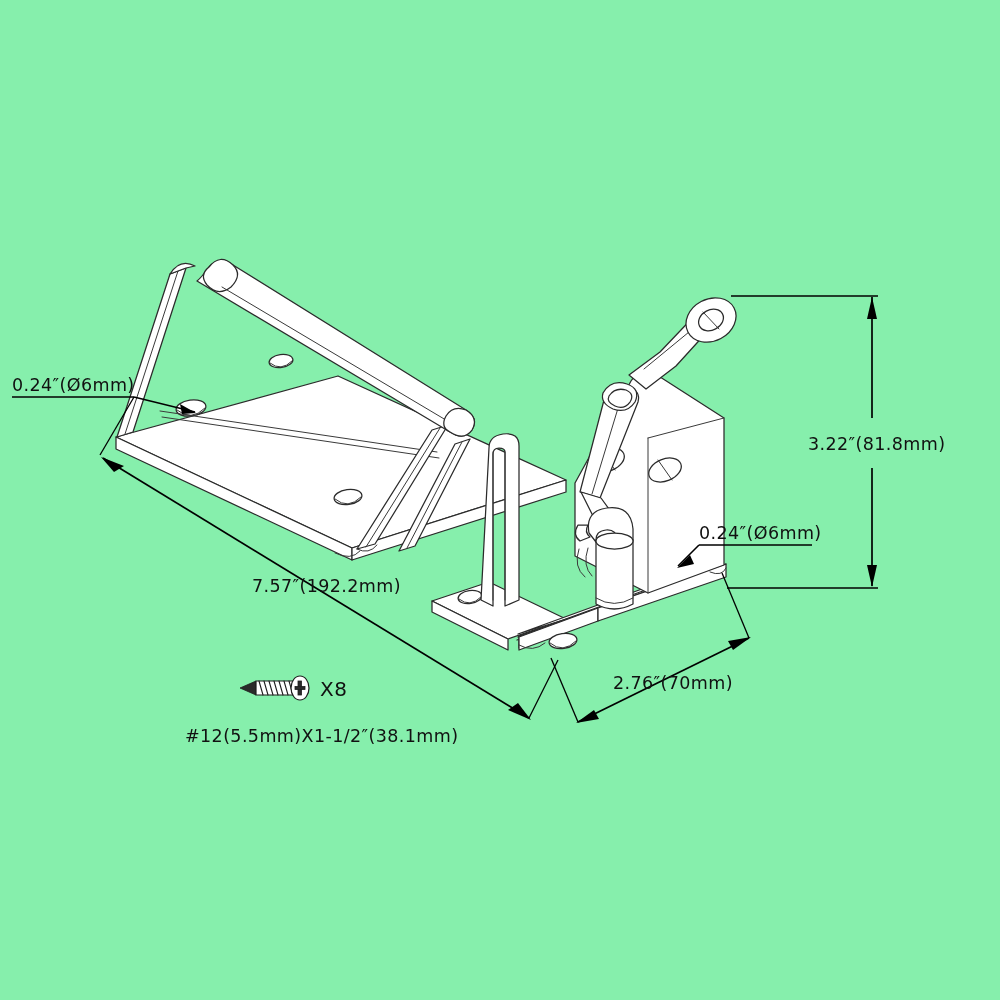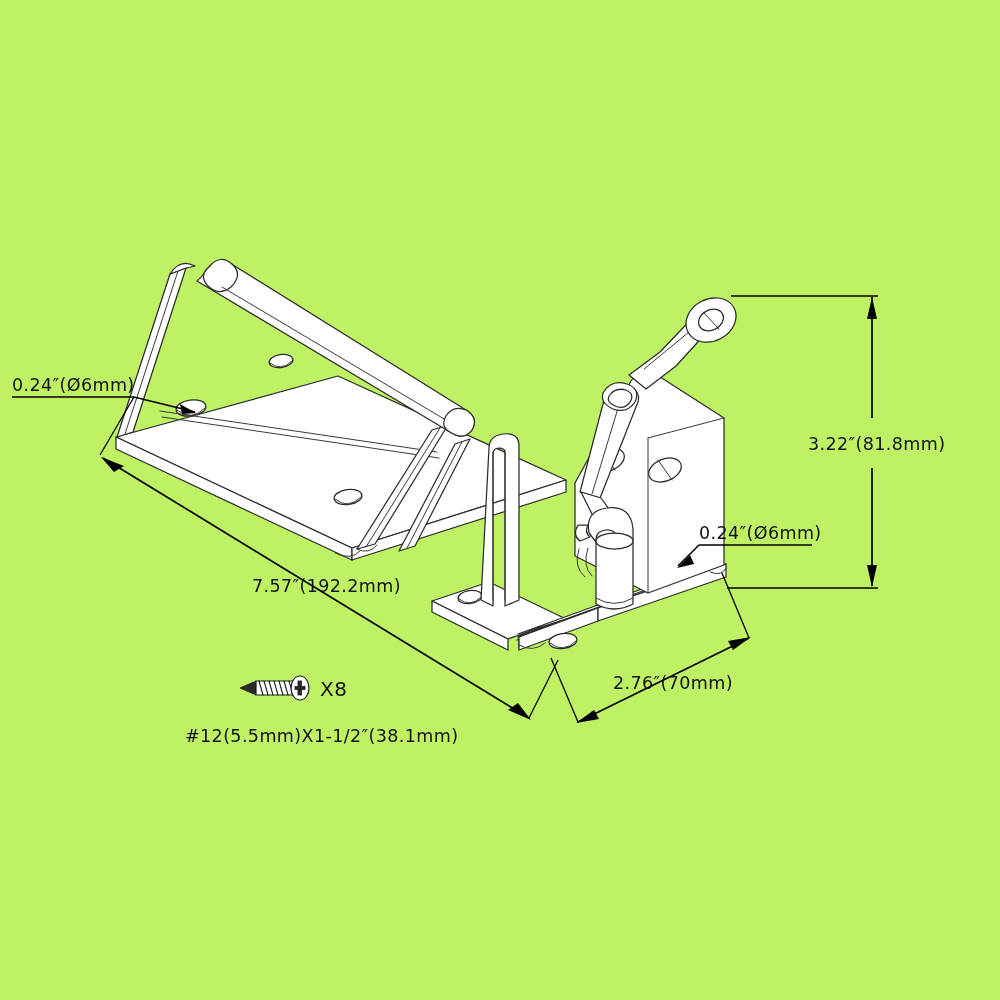--- a/index.html
+++ b/index.html
@@ -10,21 +10,21 @@
   body {
     width: 1000px;
     height: 1000px;
     font-family: "DejaVu Sans", sans-serif;
     overflow: hidden;
   }
   #drawing-root {
     position: relative;
     width: 1000px;
     height: 1000px;
-    background: #bef264;
+    background: #86efac;
   }
   svg#technical-drawing {
     display: block;
     width: 1000px;
     height: 1000px;
   }
   .part-face {
     fill: #ffffff;
     stroke: #2b2b2b;
     stroke-width: 1.25;

